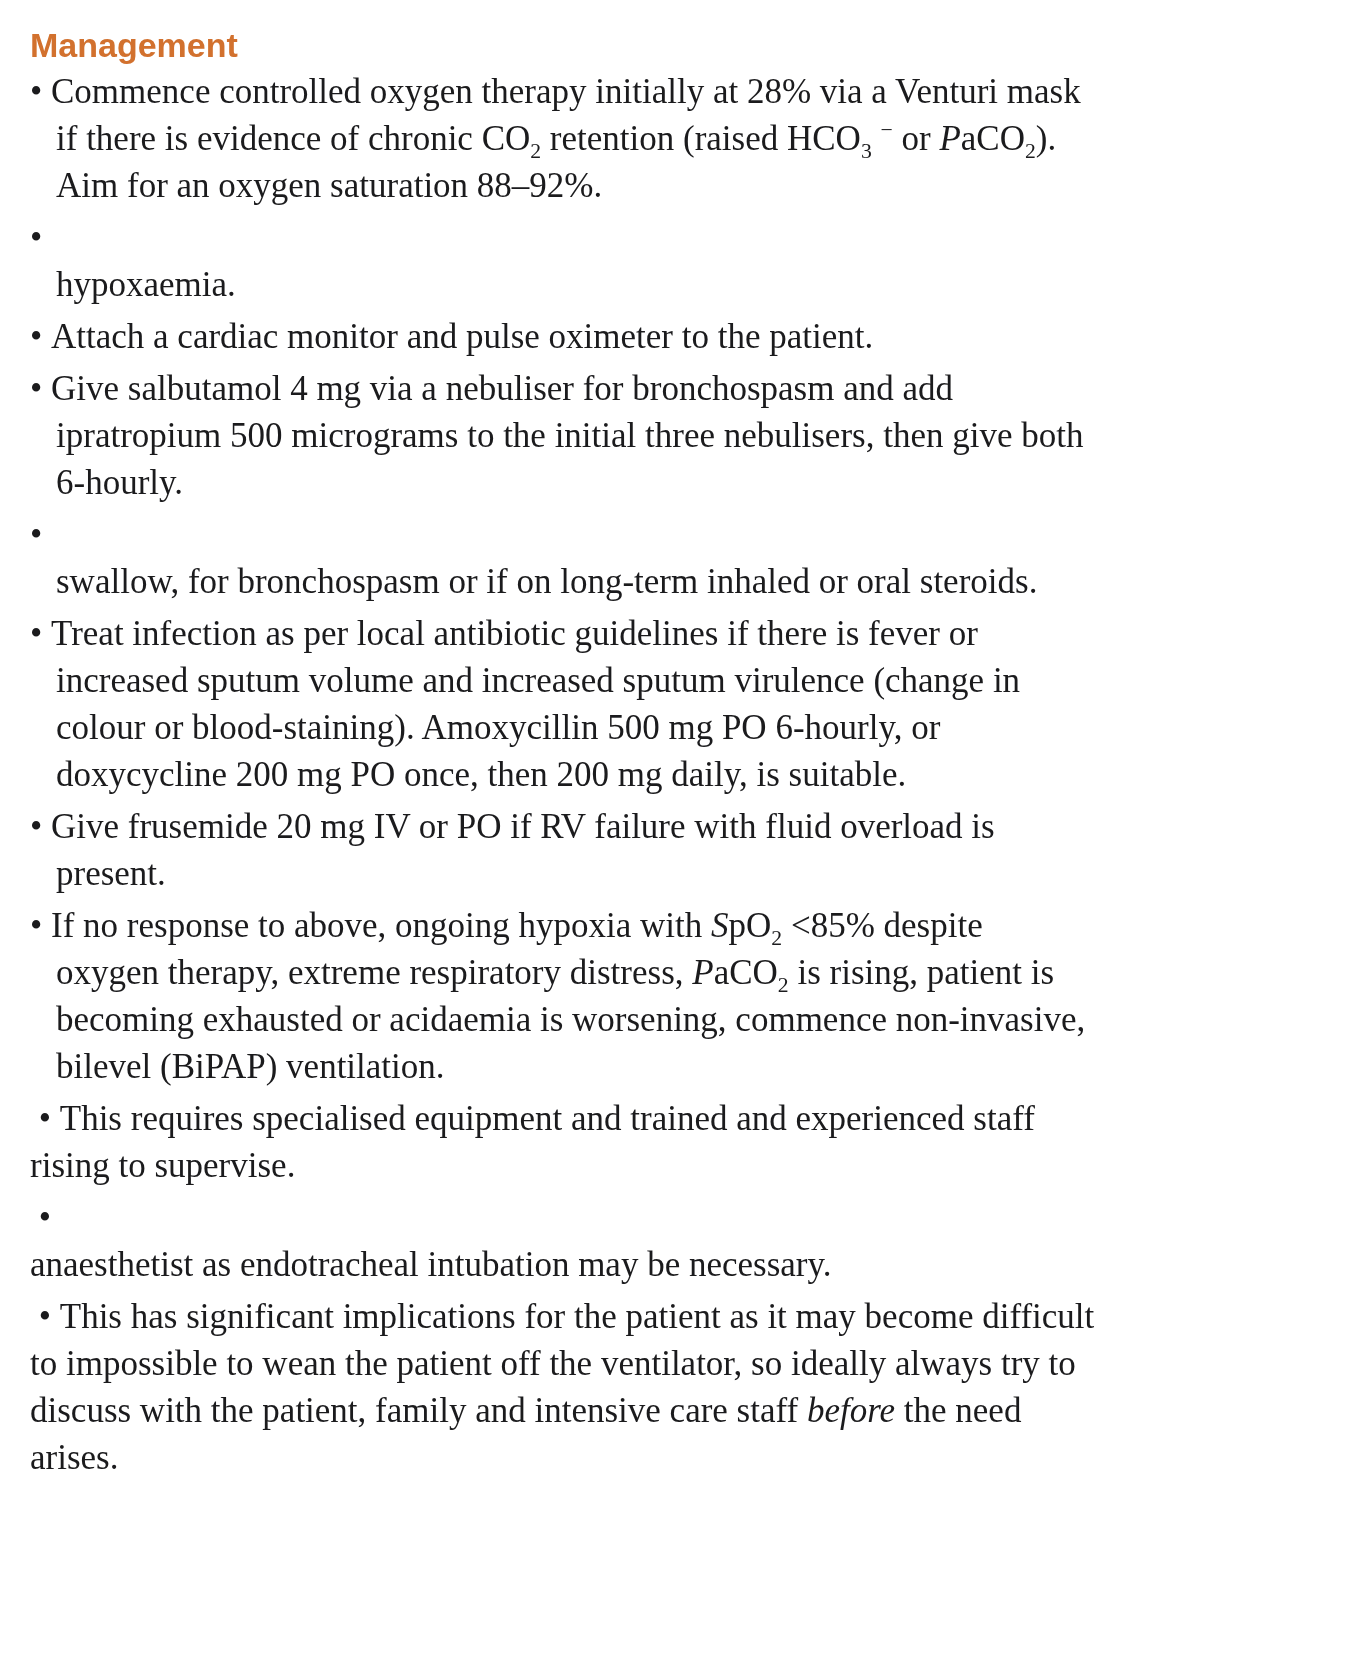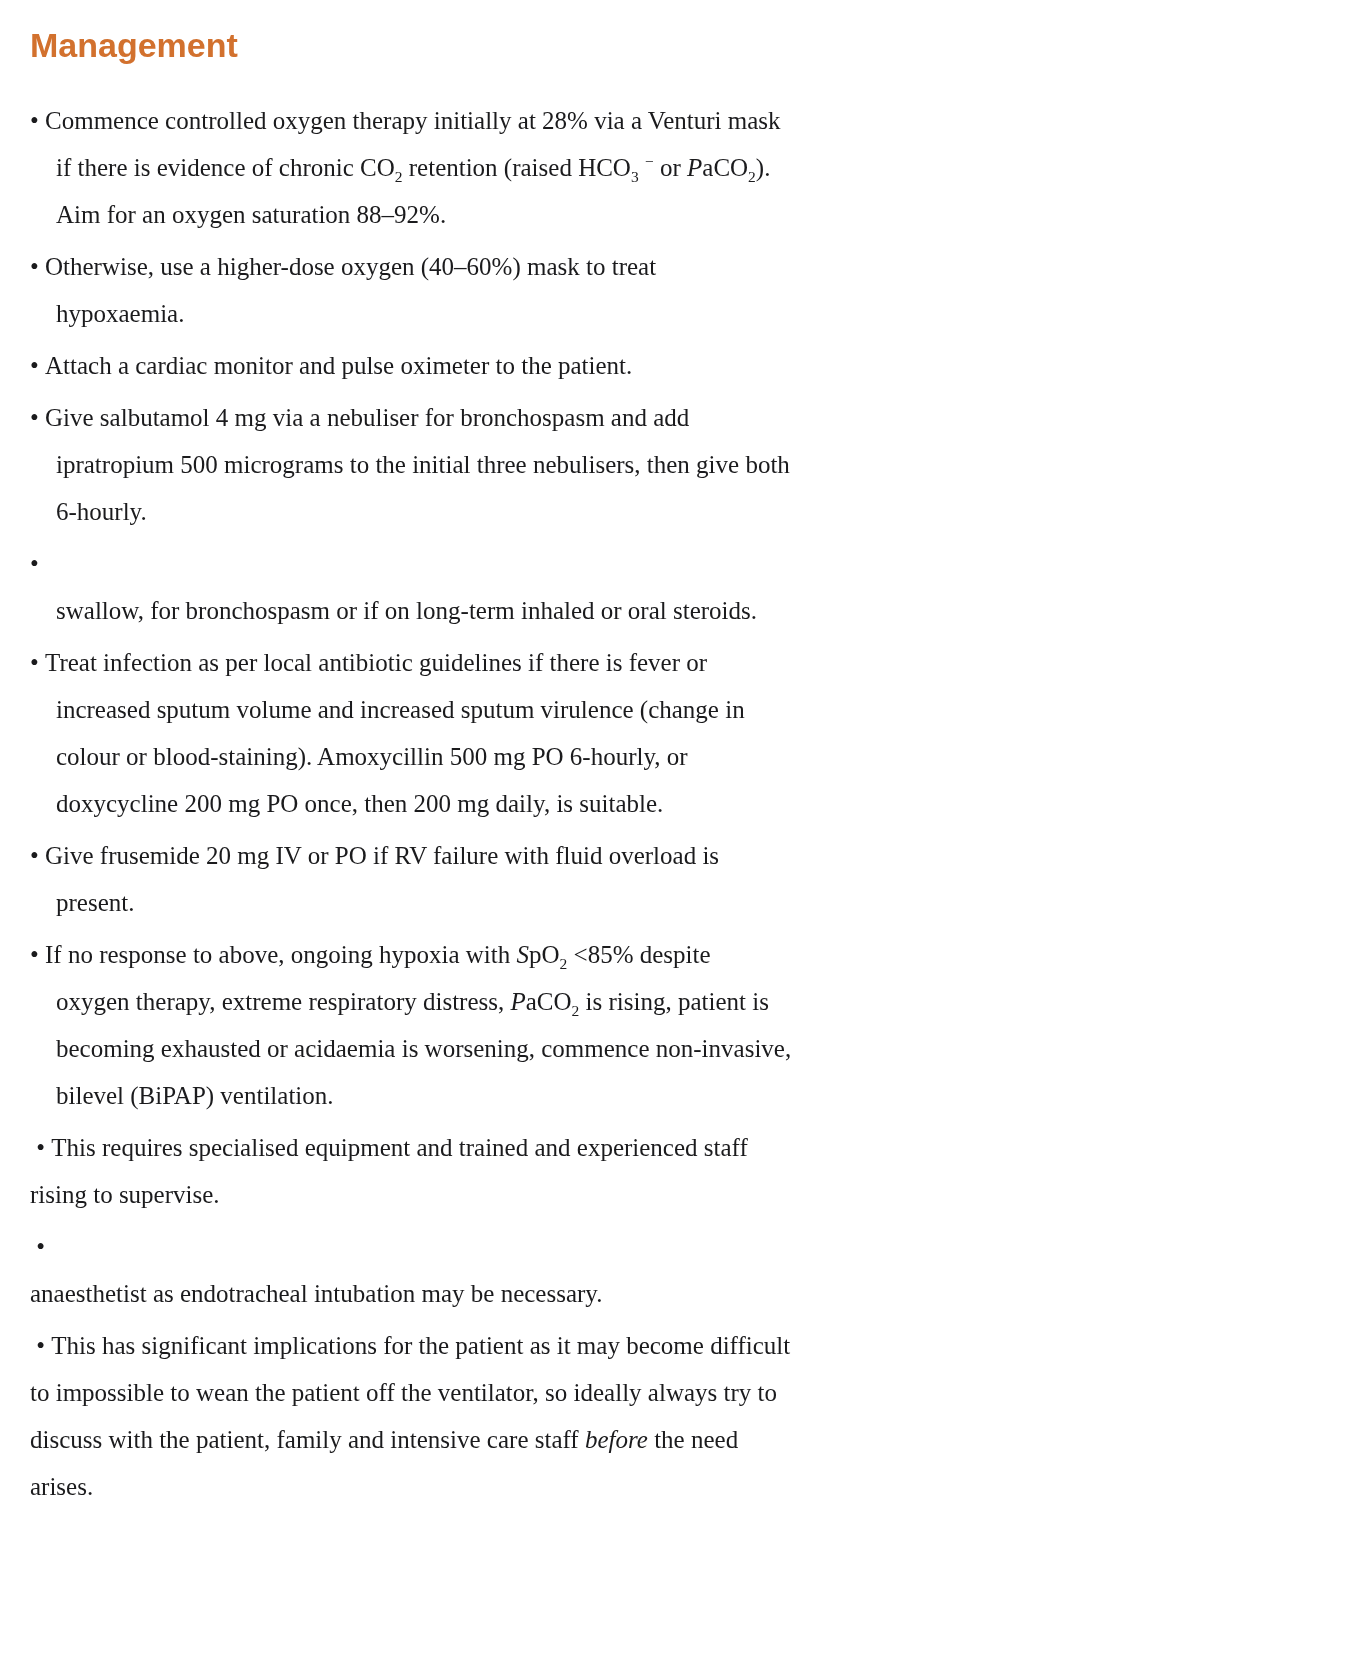--- a/index.html
+++ b/index.html
@@ -15,28 +15,28 @@
     color: #1b1b1d;
   }
   .page {
     padding: 26px 28px 0 30px;
   }
   .section-heading {
     font-family: "Liberation Sans", sans-serif;
     font-weight: 700;
     font-size: 34px;
     color: #d2712e;
-    margin: 0 0 32px 0;
+    margin: 0 0 3px 0;
     letter-spacing: 0px;
   }
   ul.bullets {
     list-style: none;
     margin: 0;
     padding: 0;
-    font-size: 25px;
+    font-size: 35px;
     line-height: 47px;
   }
   ul.bullets li {
     margin: 0 0 5px 0;
   }
   
   ul.bullets.main li {
     padding-left: 26px;
     text-indent: -26px;
   }
@@ -62,21 +62,21 @@
   ul.bullets .seg { }
 </style>
 </head>
 <body>
 
 <div class="page">
   <h1 class="section-heading">Management</h1>
 
   <ul class="bullets main">
       <li><span class="seg">Commence controlled oxygen therapy initially at 28% via a Venturi mask</span><br><span class="seg">if there is evidence of chronic CO</span><sub class="seg">2</sub><span class="seg"> retention (raised HCO</span><sub class="seg">3</sub><span class="seg"> </span><sup class="seg">−</sup><span class="seg"> or </span><span class="seg" style="font-style: italic;">P</span><span class="seg">aCO</span><sub class="seg">2</sub><span class="seg">).</span><br><span class="seg">Aim for an oxygen saturation 88–92%.</span></li>
-      <li><span class="seg">Otherwise, use a higher-dose oxygen (40–60%) mask to treat</span><br><span class="seg">hypoxaemia.</span></li>
+      <li><br><span class="seg">hypoxaemia.</span></li>
       <li><span class="seg">Attach a cardiac monitor and pulse oximeter to the patient.</span></li>
       <li><span class="seg">Give salbutamol 4 mg via a nebuliser for bronchospasm and add</span><br><span class="seg">ipratropium 500 micrograms to the initial three nebulisers, then give both</span><br><span class="seg">6-hourly.</span></li>
       <li><br><span class="seg">swallow, for bronchospasm or if on long-term inhaled or oral steroids.</span></li>
       <li><span class="seg">Treat infection as per local antibiotic guidelines if there is fever or</span><br><span class="seg">increased sputum volume and increased sputum virulence (change in</span><br><span class="seg">colour or blood-staining). Amoxycillin 500 mg PO 6-hourly, or</span><br><span class="seg">doxycycline 200 mg PO once, then 200 mg daily, is suitable.</span></li>
       <li><span class="seg">Give frusemide 20 mg IV or PO if RV failure with fluid overload is</span><br><span class="seg">present.</span></li>
       <li><span class="seg">If no response to above, ongoing hypoxia with </span><span class="seg" style="font-style: italic;">S</span><span class="seg">pO</span><sub class="seg">2</sub><span class="seg"> &lt;85% despite</span><br><span class="seg">oxygen therapy, extreme respiratory distress, </span><span class="seg" style="font-style: italic;">P</span><span class="seg">aCO</span><sub class="seg">2</sub><span class="seg"> is rising, patient is</span><br><span class="seg">becoming exhausted or acidaemia is worsening, commence non-invasive,</span><br><span class="seg">bilevel (BiPAP) ventilation.</span></li>
     </ul>
 
   <ul class="bullets notes">
       <li><span class="seg">This requires specialised equipment and trained and experienced staff</span><br><span class="seg">rising to supervise.</span></li>

